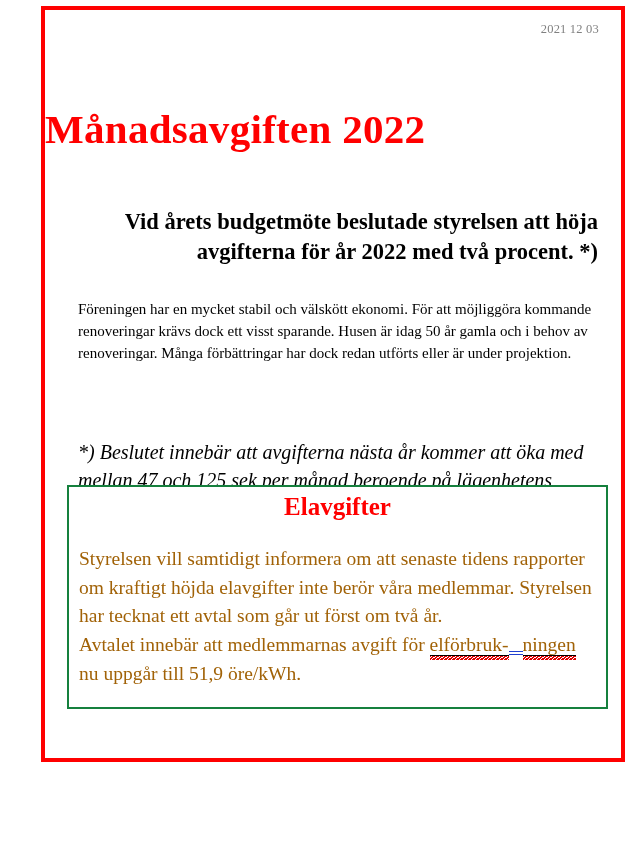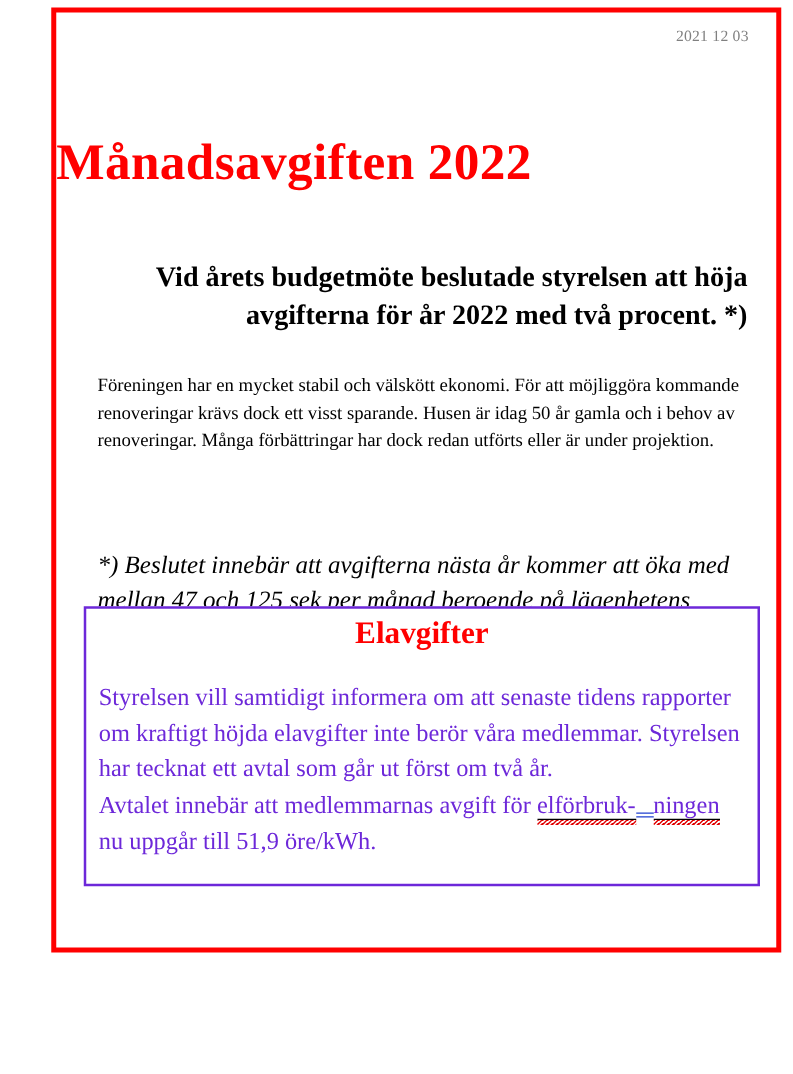--- a/index.html
+++ b/index.html
@@ -91,21 +91,21 @@
     color: #000000;
   }
 
   
   .inner-box {
     position: absolute;
     left: 22px;
     top: 475px;
     width: 541px;
     height: 224px;
-    border: 2px solid #6d28d9;
+    border: 2px solid #15803d;
     box-sizing: border-box;
     background: #ffffff;
   }
   .inner-title {
     margin: 0;
     padding: 0;
     position: absolute;
     left: 0;
     right: 0;
     top: 6px;
@@ -115,21 +115,21 @@
     font-size: 25px;
     line-height: 1.1;
   }
   .inner-paragraph {
     position: absolute;
     left: 10px;
     top: 58px;
     width: 516px;
     font-size: 19.5px;
     line-height: 1.47;
-    color: #6d28d9;
+    color: #a16207;
   }
   .inner-paragraph .p2 {
     margin-top: 0;
   }
 
   
   .spell-word {
     position: relative;
     display: inline;
     border-bottom: 1px solid #000000;

